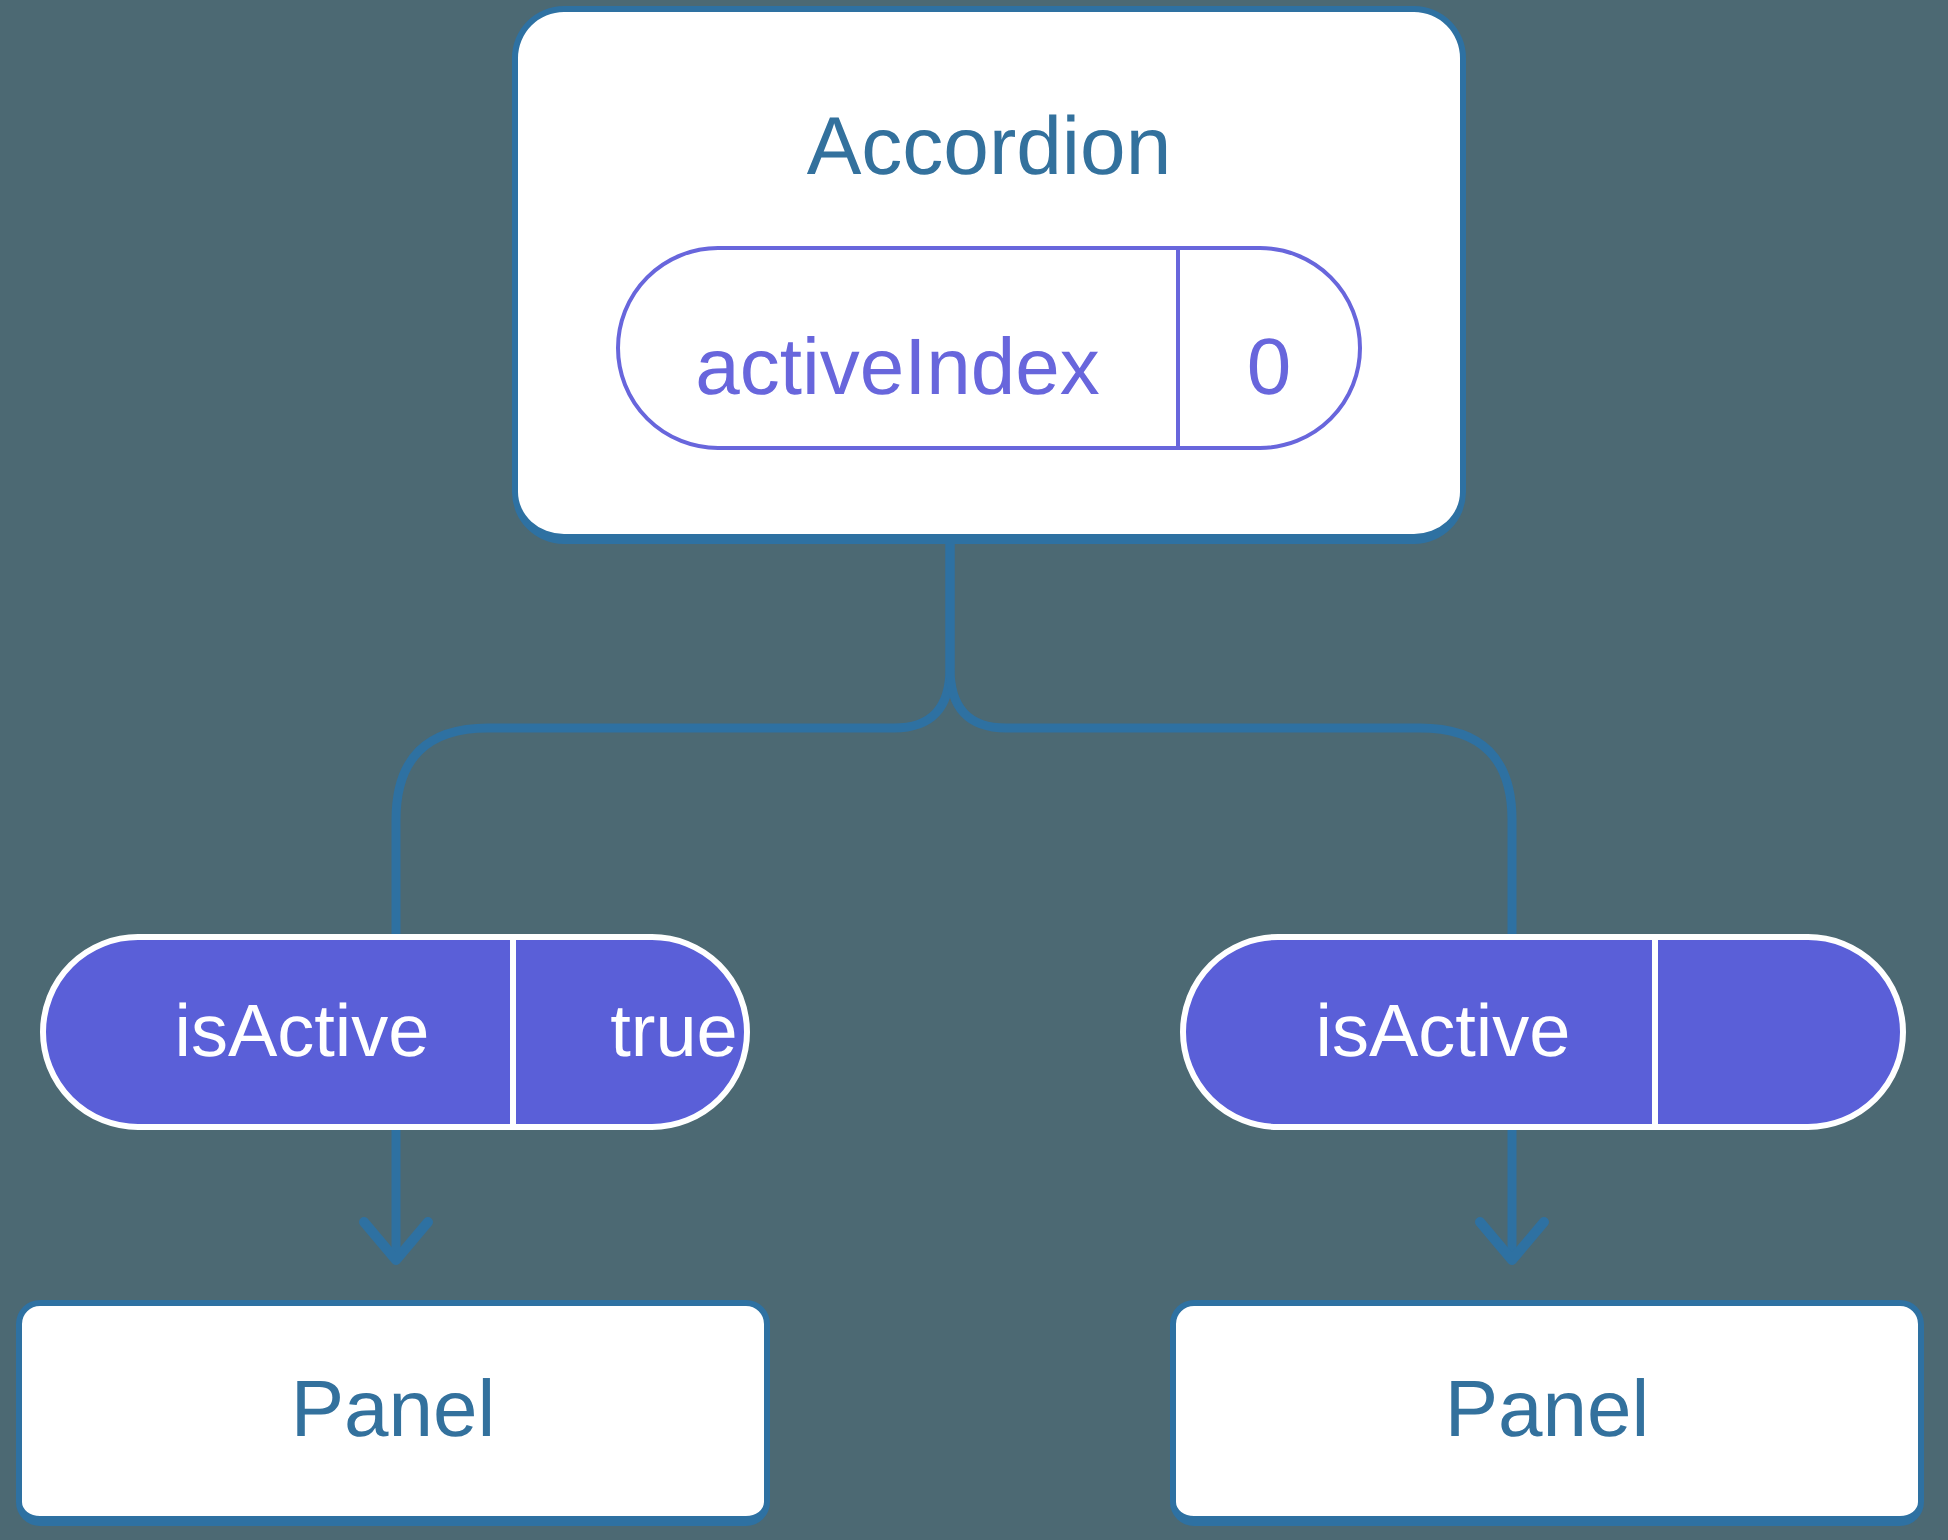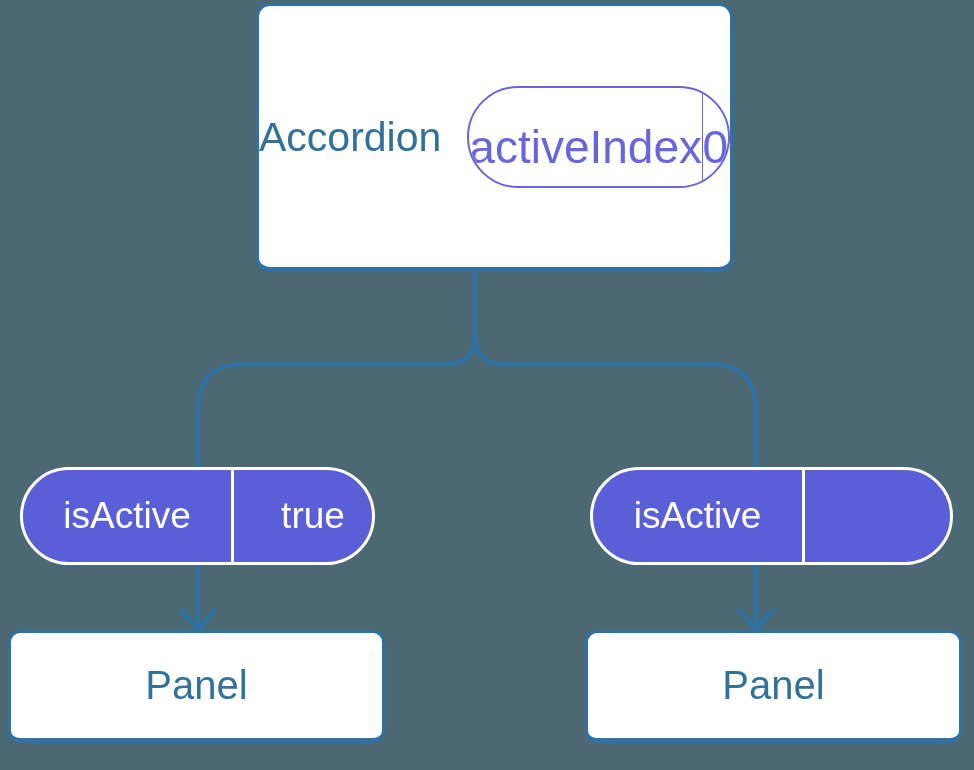--- a/index.html
+++ b/index.html
@@ -18,67 +18,67 @@
   }
   .stage{position:relative;width:974px;height:770px;background:var(--bg);}
   .connectors{position:absolute;left:0;top:0;z-index:0;}
 
   
   .accordion-card{
     position:absolute;left:256px;top:3px;width:477px;height:269px;
     background:var(--white);
     border:3px solid var(--line);
     border-bottom-width:5px;
-    border-radius:14px;
-    display:flex;flex-direction:row;align-items:center;justify-content:center;
+    border-radius:26px;
+    display:flex;flex-direction:column;align-items:center;justify-content:center;
     gap:26px;z-index:2;
   }
   .card-title{
     font-size:41px;line-height:48px;font-weight:500;
     color:var(--blue-text);
   }
   .state-pill{
     width:373px;height:102px;
     border:2.5px solid var(--purple-line);
     border-radius:60px;
     display:flex;align-items:stretch;
     background:var(--white);
     overflow:hidden;
   }
   .state-pill .seg{
     display:flex;align-items:center;justify-content:center;
-    font-size:46px;color:var(--purple-line);margin-top:21px;
+    font-size:40px;color:var(--purple-line);margin-top:21px;
   }
   .state-pill .seg.name{flex:1;}
   .state-pill .seg.value{width:89px;}
   .state-pill .divider{width:2.5px;background:var(--purple-line);}
 
   
   .prop-pill{
     position:absolute;top:467px;height:98px;
     background:var(--purple);
     border:3px solid var(--white);
     border-radius:49px;
     display:flex;align-items:stretch;
     overflow:hidden;z-index:2;
   }
   .prop-pill.p-left{left:20px;width:355px;}
   .prop-pill.p-right{left:590px;width:363px;}
   .prop-pill .seg{
     display:flex;align-items:center;justify-content:center;
-    font-size:37px;color:var(--white);
+    font-size:37px;color:var(--white);margin-left:24px;
   }
   .prop-pill.p-left .seg.name{width:208px;}
   .prop-pill.p-right .seg.name{width:209px;}
   .prop-pill .seg.value{flex:1;padding-left:20px;}
   .prop-pill .divider{width:3px;background:var(--white);}
 
   
   .panel-card{
-    position:absolute;top:630px;width:377px;height:113px;
+    position:absolute;top:650px;width:377px;height:113px;
     background:var(--white);
     border:3px solid var(--line);
     border-bottom-width:5px;
     border-radius:12px;
     display:flex;align-items:center;justify-content:center;
     z-index:2;
   }
   .panel-card.p-left{left:8px;}
   .panel-card.p-right{left:585px;}
   .panel-title{font-size:40px;color:var(--blue-text);font-weight:500;}

